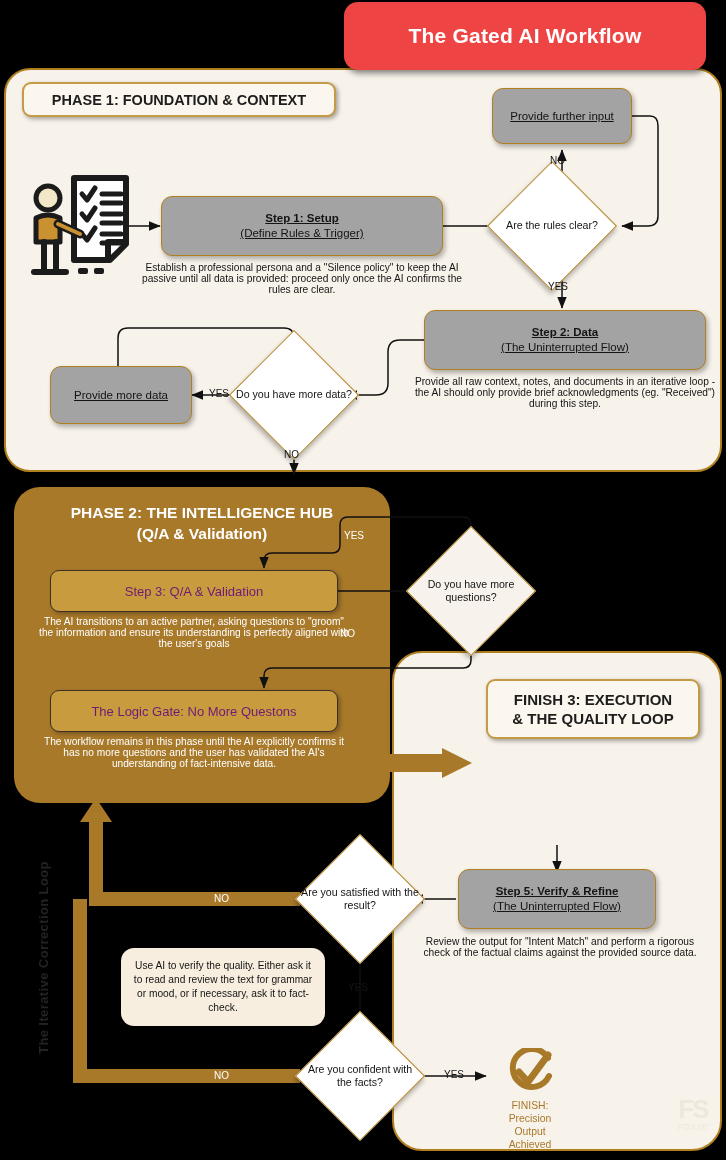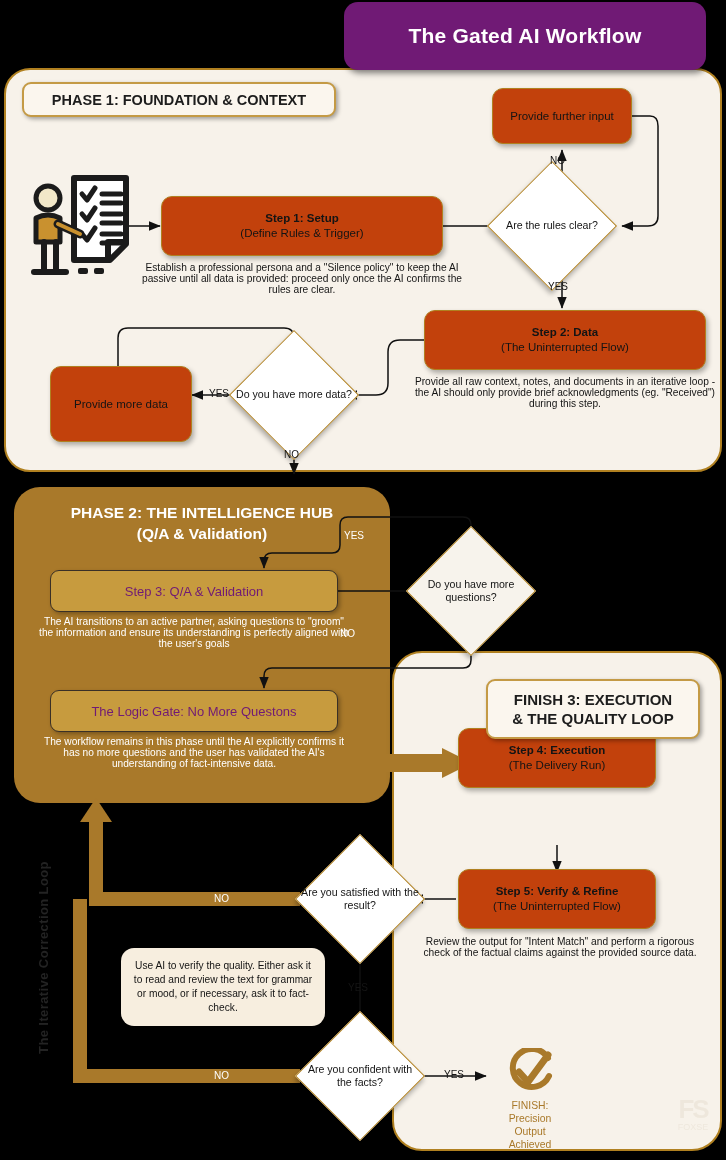--- a/index.html
+++ b/index.html
@@ -12,41 +12,41 @@
   .phase1{left:4px;top:68px;width:718px;height:404px;background:#F7F2EA;
           border:2px solid #B08020;border-radius:26px;
           box-shadow:3px 4px 7px rgba(0,0,0,.55);}
   .phase2{left:14px;top:487px;width:376px;height:316px;background:#A9792A;
           border-radius:26px;box-shadow:3px 4px 8px rgba(0,0,0,.5);}
   .phase3{left:392px;top:651px;width:330px;height:500px;background:#F7F2EA;
           border:2px solid #B08020;border-radius:30px;
           box-shadow:3px 4px 7px rgba(0,0,0,.55);}
 
   .title-card{position:absolute;left:344px;top:2px;width:362px;height:68px;
-          background:#701a75;border-radius:14px;
+          background:#ef4444;border-radius:14px;
           display:flex;align-items:center;justify-content:center;
           box-shadow:2px 3px 6px rgba(0,0,0,.5);z-index:6;}
   .title-card span{color:#fff;font-size:21px;font-weight:bold;letter-spacing:.2px;}
 
   .phase-tag{position:absolute;background:#FBF6EE;border:2px solid #C49A45;
           border-radius:9px;display:flex;align-items:center;justify-content:center;
           text-align:center;color:#1d1d1d;font-weight:bold;z-index:7;
           box-shadow:2px 2px 4px rgba(0,0,0,.35);margin-top:27px;}
   #tag1{left:22px;top:55px;width:310px;height:31px;font-size:14.5px;}
   #tag3{left:486px;top:652px;width:210px;height:56px;font-size:15px;line-height:19px;}
 
   .phase2-head{position:absolute;left:24px;top:502px;width:356px;text-align:center;
           color:#fff;font-weight:bold;font-size:15.5px;line-height:21px;z-index:5;}
 
   
-  .node{position:absolute;box-sizing:border-box;background:#c2410c;
+  .node{position:absolute;box-sizing:border-box;background:#a3a3a3;
         border:1.6px solid #B08020;border-radius:11px;
         display:flex;flex-direction:column;align-items:center;justify-content:center;
         text-align:center;color:#141414;font-size:11.5px;line-height:15px;
-        box-shadow:2px 3px 5px rgba(0,0,0,.3);z-index:4;}
+        box-shadow:2px 3px 5px rgba(0,0,0,.3);z-index:4;text-decoration:underline;}
   .node .b{font-weight:bold;}
 
   .gold-node{position:absolute;box-sizing:border-box;background:#C79B3E;
         border:1.6px solid #3a3026;border-radius:9px;
         display:flex;align-items:center;justify-content:center;text-align:center;
         color:#701a75;font-size:13px;z-index:5;
         box-shadow:2px 2px 4px rgba(0,0,0,.3);}
 
   .note{position:absolute;box-sizing:border-box;color:#141414;
         font-size:10.2px;line-height:11px;text-align:center;z-index:4;}
@@ -240,45 +240,41 @@
   </div>
   <div class="note" style="left:412px;top:376px;width:306px;">Provide all raw context, notes, and documents in an iterative loop - the AI should only provide brief acknowledgments (eg. "Received") during this step.</div>
 
   <div class="dia" style="left:248px;top:349px;width:92px;height:92px;">
     <div class="shp"></div>
     <div class="txt">Do you have more data?</div>
   </div>
   <div class="elab" style="left:209px;top:388px;">YES</div>
   <div class="elab" style="left:284px;top:449px;">NO</div>
 
-  <div class="node" style="left:50px;top:366px;width:142px;height:76px;">
+  <div class="node" style="left:50px;top:366px;width:142px;height:58px;">
     <div>Provide more data</div>
   </div>
 
   <div class="gold-node" style="left:50px;top:570px;width:288px;height:42px;">
     <span>Step 3: Q/A &amp; Validation</span>
   </div>
   <div class="note lightonbrown" style="left:38px;top:616px;width:312px;">The AI transitions to an active partner, asking questions to "groom" the information and ensure its understanding is perfectly aligned with the user's goals</div>
 
   <div class="dia cream" style="left:425px;top:545px;width:92px;height:92px;">
     <div class="shp"></div>
     <div class="txt">Do you have more questions?</div>
   </div>
   <div class="elab onbrown" style="left:344px;top:530px;">YES</div>
   <div class="elab onbrown" style="left:340px;top:628px;">NO</div>
 
   <div class="gold-node" style="left:50px;top:690px;width:288px;height:42px;">
     <span>The Logic Gate: No More Questons</span>
   </div>
   <div class="note lightonbrown" style="left:38px;top:736px;width:312px;">The workflow remains in this phase until the AI explicitly confirms it has no more questions and the user has validated the AI's understanding of fact-intensive data.</div>
 
-  <div class="node" style="left:458px;top:728px;width:198px;height:60px;">
-    <div class="b">Step 4: Execution</div>
-    <div>(The Delivery Run)</div>
-  </div>
 
   <div class="node" style="left:458px;top:869px;width:198px;height:60px;">
     <div class="b">Step 5: Verify &amp; Refine</div>
     <div>(The Uninterrupted Flow)</div>
   </div>
   <div class="note" style="left:412px;top:936px;width:296px;">Review the output for "Intent Match" and perform a rigorous check of the factual claims against the provided source data.</div>
 
   <div class="dia" style="left:314px;top:853px;width:92px;height:92px;">
     <div class="shp"></div>
     <div class="txt">Are you satisfied with the result?</div>

